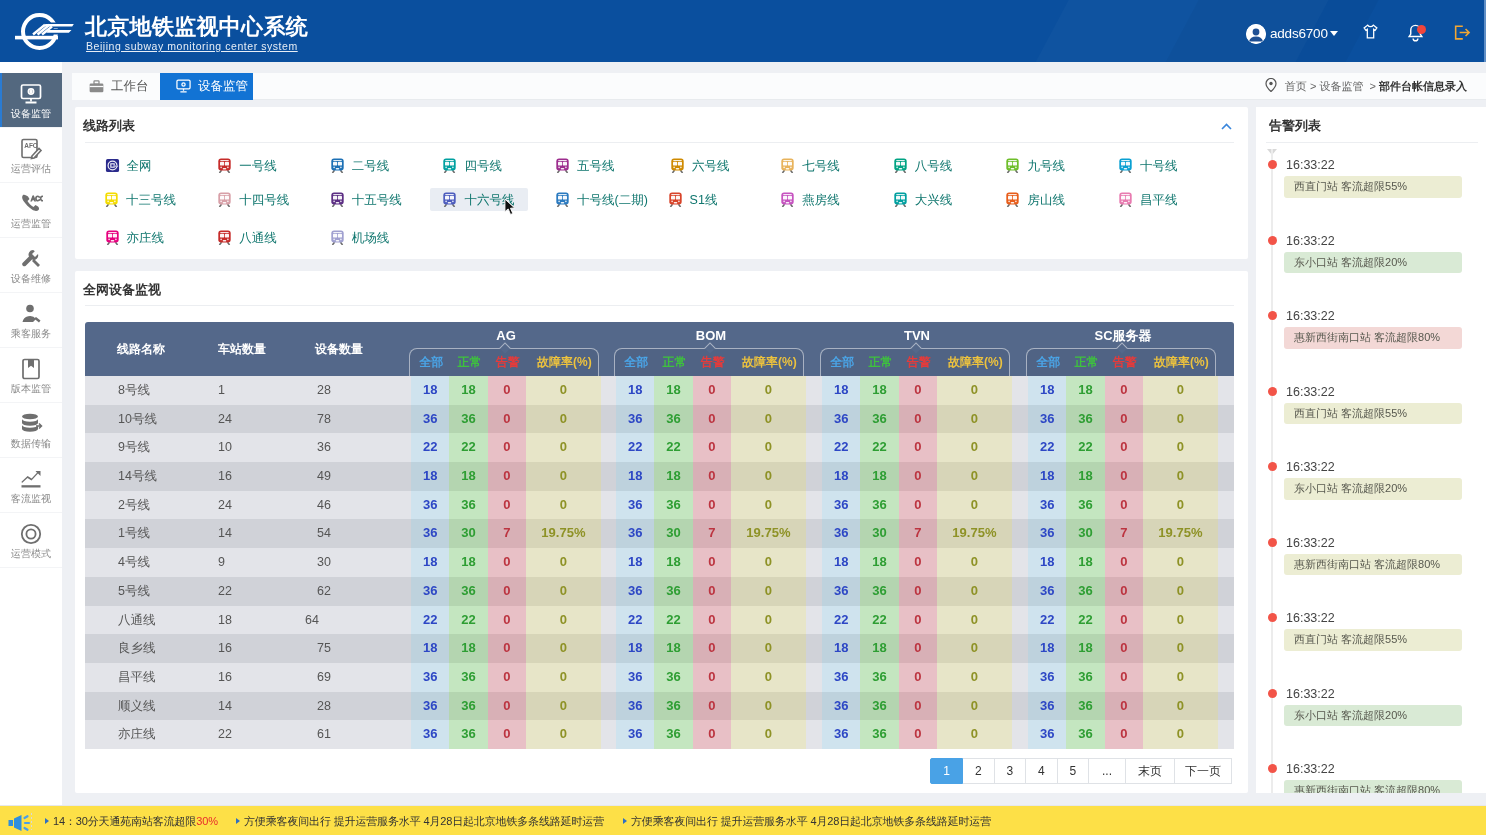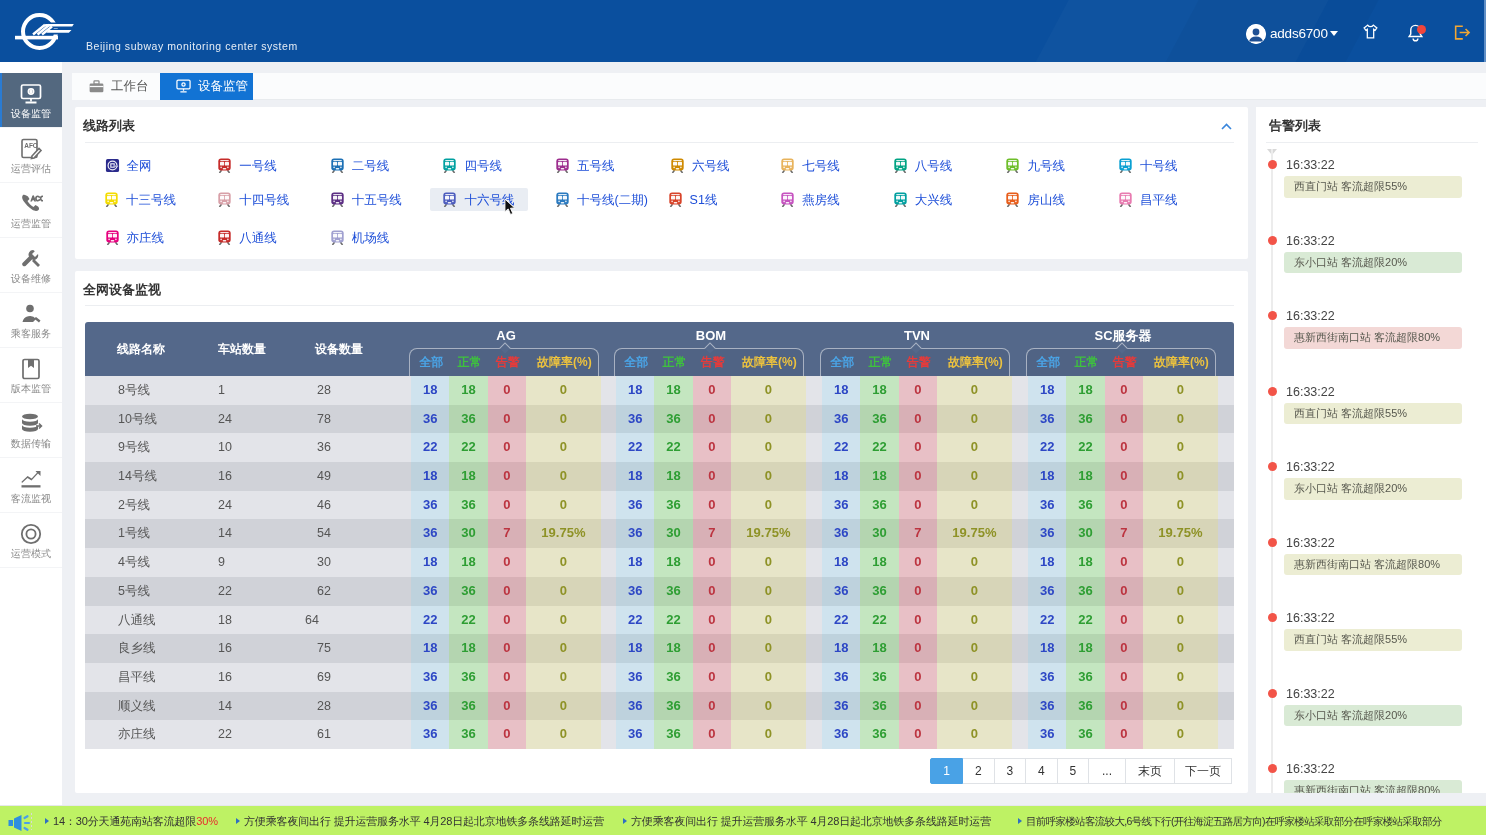--- a/index.html
+++ b/index.html
@@ -4,21 +4,21 @@
 <style>
 *{margin:0;padding:0;box-sizing:border-box;}
 html,body{width:1486px;height:835px;overflow:hidden;font-family:"Liberation Sans",sans-serif;background:#eef0f4;}
 #app{position:relative;width:1486px;height:835px;}
 
 #header{position:absolute;left:0;top:0;width:1486px;height:62px;background:#0a4f9e;overflow:hidden;}
 #header .diag1{position:absolute;left:1050px;top:-20px;width:260px;height:110px;background:rgba(255,255,255,0.025);transform:skewX(-28deg);}
 #header .diag2{position:absolute;left:1180px;top:-20px;width:180px;height:110px;background:rgba(0,0,0,0.03);transform:skewX(-28deg);}
 #logo{position:absolute;left:8px;top:3px;}
 #title-cn{position:absolute;left:85px;top:12px;color:#fff;font-size:22px;font-weight:bold;letter-spacing:0.3px;}
-#title-en{position:absolute;left:86px;top:40px;color:rgba(255,255,255,0.9);font-size:10.5px;letter-spacing:0.55px;}
+#title-en{position:absolute;left:86px;top:40px;color:rgba(255,255,255,0.9);font-size:10.5px;letter-spacing:0.55px;text-decoration:underline;}
 .avatar{position:absolute;left:1246px;top:24px;width:20px;height:20px;border-radius:50%;background:#fff;overflow:hidden;}
 #uname{position:absolute;left:1270px;top:26px;color:#fff;font-size:13.5px;letter-spacing:-0.2px;}
 #ucaret{position:absolute;left:1330px;top:31px;width:0;height:0;border-left:4.5px solid transparent;border-right:4.5px solid transparent;border-top:5px solid #fff;}
 .hico{position:absolute;top:23px;}
 
 #sidebar{position:absolute;left:0;top:62px;width:62px;height:743px;background:#fff;padding-top:11px;}
 .sb-item{position:relative;width:62px;height:55px;text-align:center;color:#556;border-bottom:1px solid #f3f4f6;}
 .sb-item .sbtxt{position:absolute;left:0;right:0;bottom:6px;font-size:10.5px;color:#8a8a8a;transform:scale(0.96);white-space:nowrap;}
 .sb-item svg{position:absolute;left:50%;top:9px;transform:translateX(-50%);}
 .sb-item.active{background:#53687f;}
@@ -33,21 +33,21 @@
 #crumbs{position:absolute;right:19px;top:0;height:27px;line-height:27px;font-size:11px;color:#666;}
 #crumbs b{color:#333;}
 
 #panel1{position:absolute;left:75px;top:107px;width:1173px;height:152px;background:#fff;border-radius:2px;}
 #panel2{position:absolute;left:75px;top:271px;width:1173px;height:522px;background:#fff;border-radius:2px;}
 .ptitle{position:absolute;left:8px;top:10px;font-size:13px;color:#333;font-weight:bold;}
 .pdivider{position:absolute;left:10px;right:14px;top:35px;height:1px;background:#eceef1;}
 #collapse{position:absolute;right:16px;top:15.5px;}
 
 .lrow{position:absolute;left:0;width:100%;height:24px;}
-.litem{position:absolute;height:24px;line-height:24px;font-size:12.5px;color:#1d4ed8;white-space:nowrap;}
+.litem{position:absolute;height:24px;line-height:24px;font-size:12.5px;color:#0f766e;white-space:nowrap;}
 .litem svg{vertical-align:-3px;margin-right:7px;}
 .hoverbox{position:absolute;left:355px;top:0px;width:98px;height:23px;background:#e9edf3;border-radius:2px;}
 
 #tbl{position:absolute;left:10px;top:51px;width:1149px;}
 #thead{position:relative;height:54px;background:#54688a;border-radius:3px 3px 0 0;color:#fff;}
 .th-plain{position:absolute;top:0;height:54px;line-height:54px;font-size:12px;font-weight:bold;}
 .th-group{position:absolute;top:3px;height:22px;line-height:22px;width:190px;text-align:center;font-size:13px;font-weight:bold;}
 .th-box{position:absolute;top:26px;height:28px;width:190px;border:1px solid rgba(255,255,255,0.5);border-bottom:none;border-radius:8px 8px 0 0;background:rgba(0,0,0,0.04);}
 .th-notch{position:absolute;top:-5px;left:91px;width:8px;height:8px;background:#54688a;border-left:1px solid rgba(255,255,255,0.5);border-top:1px solid rgba(255,255,255,0.5);transform:rotate(45deg);}
 .th-sub{position:absolute;top:0;height:27px;line-height:27px;text-align:center;font-size:12px;font-weight:bold;}
@@ -71,21 +71,21 @@
 #tline{position:absolute;left:15px;top:42px;width:2px;height:644px;background:#ececec;}
 #ttri{position:absolute;left:11px;top:42px;width:0;height:0;border-left:5px solid transparent;border-right:5px solid transparent;border-top:6px solid #d8d8d8;}
 .aitem{position:absolute;left:0;width:230px;}
 .adot{position:absolute;left:11.5px;top:-5px;width:9px;height:9px;border-radius:50%;background:#f25448;}
 .atime{position:absolute;left:30px;top:-7px;font-size:12.5px;color:#444;}
 .abox{position:absolute;left:28px;top:11px;width:178px;height:21.5px;border-radius:3px;font-size:11px;color:#57584e;line-height:21.5px;padding-left:10px;white-space:nowrap;}
 .ab-y{background:#ecedd3;}
 .ab-g{background:#d9ead5;}
 .ab-p{background:#f3d8d6;}
 
-#bottom{position:absolute;left:0;top:805px;width:1486px;height:30px;background:#bef264;border-top:1px solid #e6e8ea;}
+#bottom{position:absolute;left:0;top:805px;width:1486px;height:30px;background:#fde047;border-top:1px solid #e6e8ea;}
 .mq{position:absolute;top:0;height:30px;line-height:30px;font-size:11px;letter-spacing:-0.15px;color:#333;white-space:nowrap;}
 .mq .tri{display:inline-block;width:0;height:0;border-top:3.5px solid transparent;border-bottom:3.5px solid transparent;border-left:4.5px solid #2f6fc2;margin-right:4px;vertical-align:1px;}
 .mq .red{color:#e82c2c;}
 </style>
 </head>
 <body>
 <div id="app">
   <div id="header">
     <div class="diag1"></div>
       <div class="diag2"></div>
@@ -96,20 +96,21 @@
       <g stroke="#0a4f9e" stroke-width="1.6">
         <polygon points="37,20.3 67.3,20.3 64.7,24.2 33.8,24.2" fill="#fff"></polygon>
         <polygon points="40,26.3 65.3,26.3 61.2,30.6 36.8,30.6" fill="#fff"></polygon>
       </g>
       <g stroke="#fff" stroke-width="2.4">
         <line x1="25" y1="31.5" x2="37" y2="21.8"></line>
         <line x1="29.5" y1="31.5" x2="41.5" y2="21.8"></line>
         <line x1="34" y1="31.5" x2="44" y2="23.5"></line>
       </g>
     </svg>
+    <div id="title-cn">北京地铁监视中心系统</div>
     <div id="title-en">Beijing subway monitoring center system</div>
     <div class="avatar">
       <svg width="20" height="20" viewBox="0 0 20 20">
           <circle cx="10" cy="10" r="10" fill="#fff"></circle>
           <circle cx="10" cy="8" r="3.4" fill="#1e4f93"></circle>
           <path d="M3 17.5 a7.2 6.5 0 0 1 14 0 z" fill="#1e4f93"></path>
         </svg>
     </div>
     <div id="uname">adds6700</div>
     <div id="ucaret"></div>
@@ -204,20 +205,24 @@
     <div class="tab1"><span style="margin-left:17px"></span><svg width="15" height="13" viewBox="0 0 24 20" fill="#8a8a8a">
           <rect x="1" y="5" width="22" height="14" rx="2"></rect>
           <rect x="8" y="1" width="8" height="5" rx="1" fill="none" stroke="#8a8a8a" stroke-width="2"></rect>
           <rect x="1" y="9" width="22" height="2" fill="#fbfcfd"></rect>
         </svg><span>工作台</span></div>
     <div class="tab2"><span style="margin-left:16px"></span><svg width="15" height="14" viewBox="0 0 24 22" fill="none" stroke="#fff" stroke-width="2">
           <rect x="1.5" y="1.5" width="21" height="14" rx="2"></rect>
           <circle cx="12" cy="8.5" r="2.6"></circle>
           <path d="M12 15.5 L12 18.5 M7 20.5 L17 20.5"></path>
         </svg><span>设备监管</span></div>
+    <div id="crumbs"><svg width="12" height="14" viewBox="0 0 24 28" style="vertical-align:-2px;margin-right:5px">
+          <path d="M12 1 a10 10 0 0 1 10 10 c0 7-10 16-10 16 S2 18 2 11 A10 10 0 0 1 12 1 Z" fill="none" stroke="#555" stroke-width="2.4"></path>
+          <circle cx="12" cy="11" r="3.4" fill="#555"></circle>
+        </svg> 首页 &gt; 设备监管 &nbsp;&gt; <b>部件台帐信息录入</b></div>
   </div>
 
   <div id="panel1">
     <div class="ptitle" style="font-weight:700;">线路列表</div>
     <div class="pdivider"></div>
     <svg id="collapse" width="11" height="7" viewBox="0 0 11 7">
         <path d="M1 6 L5.5 1.5 L10 6" fill="none" stroke="#3a86dc" stroke-width="1.6"></path>
       </svg>
     <div id="lgrid">
         <div class="lrow" style="top:81px">
@@ -852,15 +857,14 @@
         <g stroke="#4aa0e8" stroke-width="2.2" stroke-linecap="round">
           <line x1="16.5" y1="4" x2="19.5" y2="2.2"></line>
           <line x1="17" y1="9" x2="21" y2="9"></line>
           <line x1="16.5" y1="14" x2="19.5" y2="15.8"></line>
         </g>
       </svg>
     <div style="position:absolute;left:31px;top:7px;width:1px;height:17px;background:repeating-linear-gradient(#d8d8d8 0 2px,transparent 2px 4px);"></div>
     <div class="mq" style="left:45px"><span class="tri"></span>14：30分天通苑南站客流超限<span class="red">30%</span></div>
     <div class="mq" style="left:236px"><span class="tri"></span>方便乘客夜间出行 提升运营服务水平 4月28日起北京地铁多条线路延时运营</div>
     <div class="mq" style="left:623px"><span class="tri"></span>方便乘客夜间出行 提升运营服务水平 4月28日起北京地铁多条线路延时运营</div>
-    <div class="mq" style="left:1018px;font-size:10.5px;letter-spacing:-0.68px"><span class="tri"></span>目前呼家楼站客流较大,6号线下行(开往海淀五路居方向)在呼家楼站采取部分在呼家楼站采取部分</div>
   </div>
 </div>
 
 </body></html>

